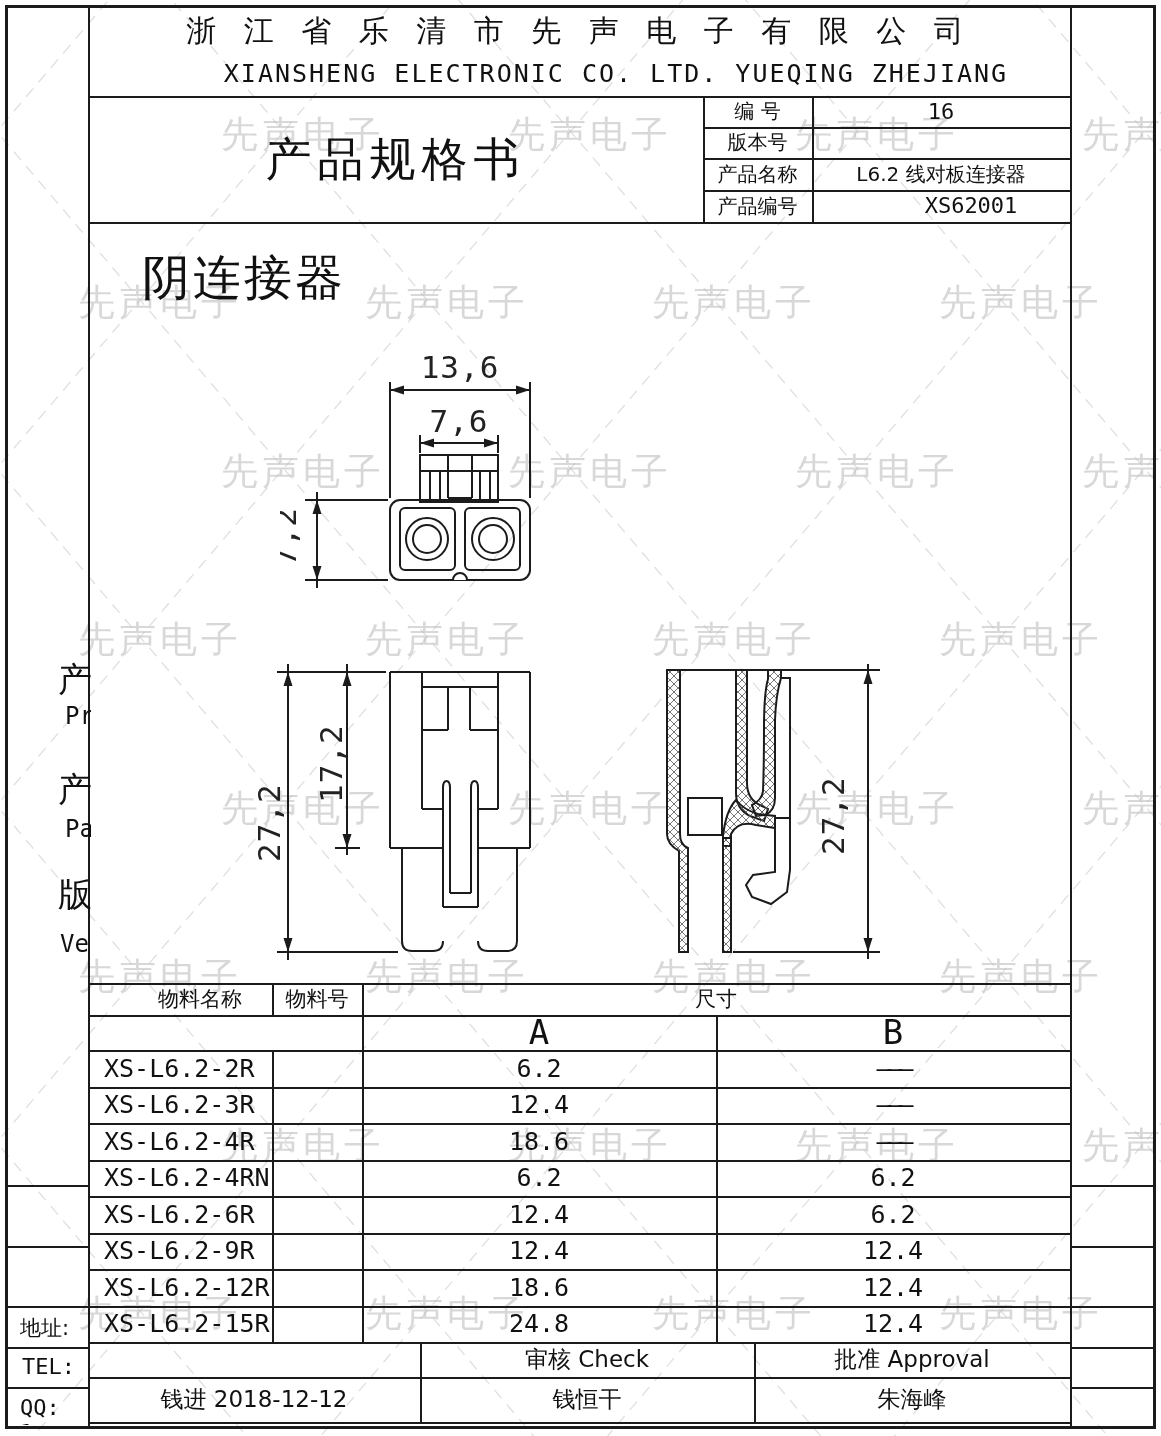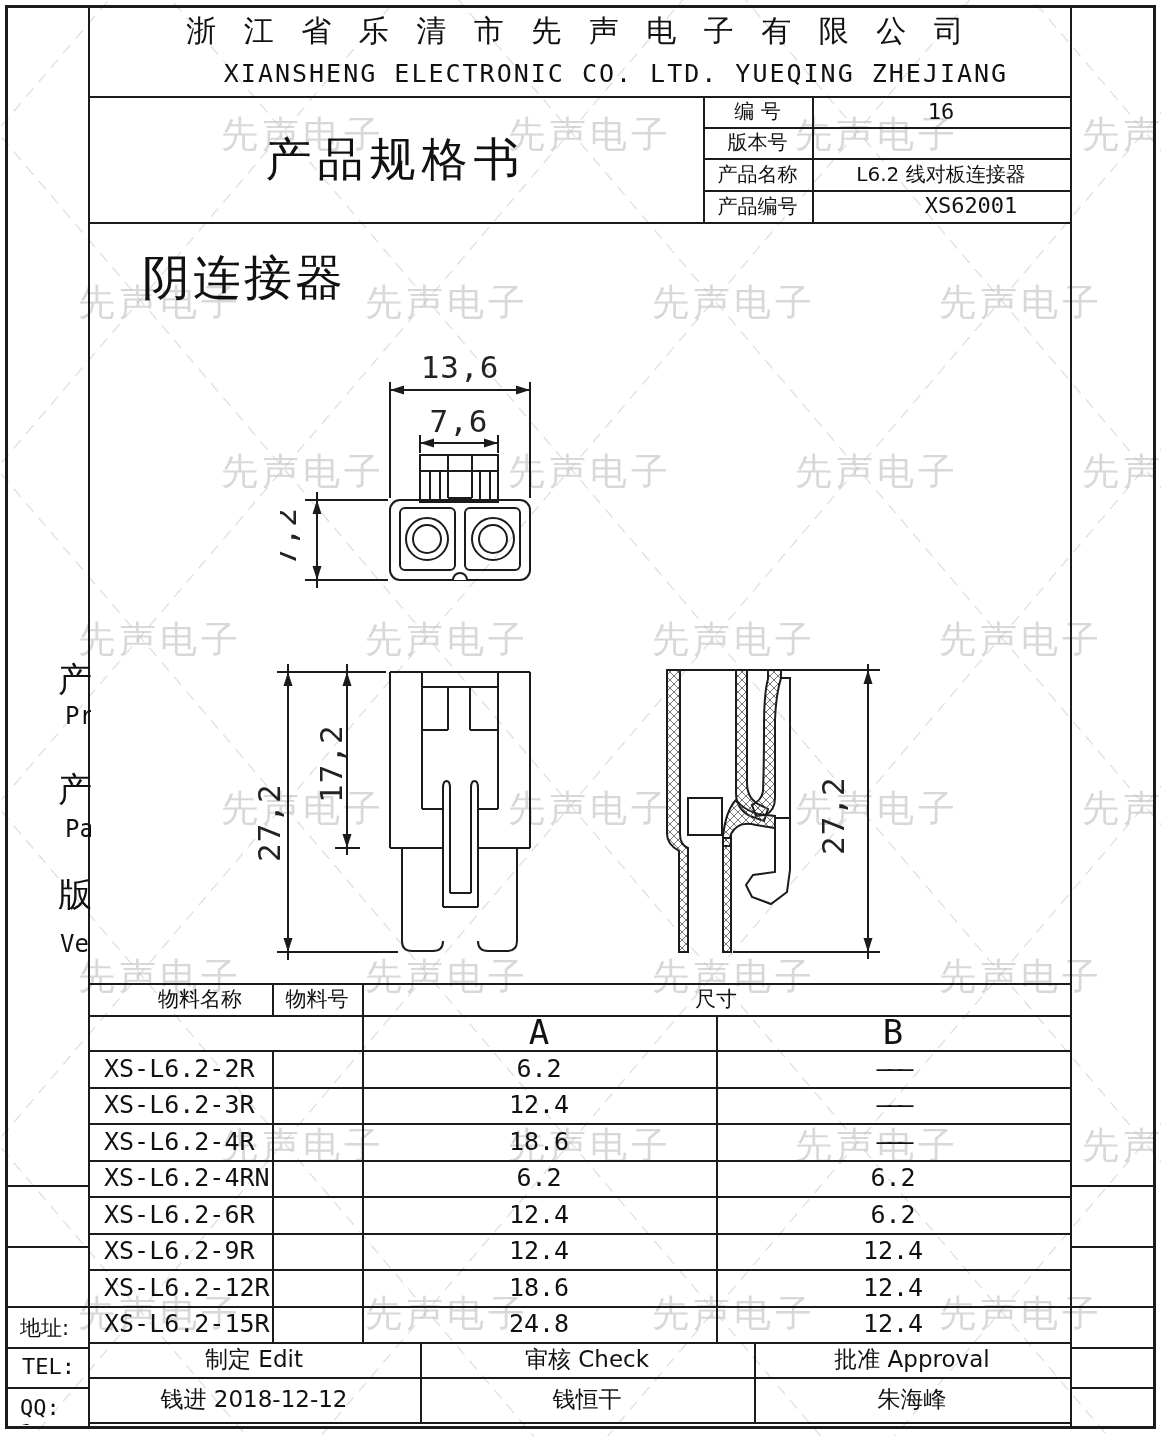--- a/index.html
+++ b/index.html
@@ -272,21 +272,20 @@
   <div class="t mono" style="left:104px;top:1269px;width:168px;height:37px;line-height:37px;font-size:25px;">XS-L6.2-12R</div>
   <div class="t mono center" style="left:272px;top:1269px;width:90px;height:37px;line-height:37px;font-size:25px;"></div>
   <div class="t mono center" style="left:362px;top:1269px;width:354px;height:37px;line-height:37px;font-size:25px;">18.6</div>
   <div class="t mono center" style="left:716px;top:1269px;width:354px;height:37px;line-height:37px;font-size:25px;">12.4</div>
 
   <div class="t mono" style="left:104px;top:1306px;width:168px;height:36px;line-height:36px;font-size:25px;">XS-L6.2-15R</div>
   <div class="t mono center" style="left:272px;top:1306px;width:90px;height:36px;line-height:36px;font-size:25px;"></div>
   <div class="t mono center" style="left:362px;top:1306px;width:354px;height:36px;line-height:36px;font-size:25px;">24.8</div>
   <div class="t mono center" style="left:716px;top:1306px;width:354px;height:36px;line-height:36px;font-size:25px;">12.4</div>
 
-  <div class="t center" style="left:88px;top:1342px;width:332px;height:35px;line-height:35px;font-size:23px;">制定  Edit</div>
   <div class="t center" style="left:420px;top:1342px;width:334px;height:35px;line-height:35px;font-size:23px;">审核  Check</div>
   <div class="t center" style="left:754px;top:1342px;width:316px;height:35px;line-height:35px;font-size:23px;">批准  Approval</div>
   <div class="t center" style="left:88px;top:1377px;width:332px;height:45px;line-height:45px;font-size:23px;">钱进  2018-12-12</div>
   <div class="t center" style="left:420px;top:1377px;width:334px;height:45px;line-height:45px;font-size:23px;">钱恒干</div>
   <div class="t center" style="left:754px;top:1377px;width:316px;height:45px;line-height:45px;font-size:23px;">朱海峰</div>
 
   <div class="clipbox" style="left:8px;top:1308px;width:78px;height:38px;">
     <span style="position:absolute;left:12px;top:6px;font-size:21px;">地址:</span>
   </div>
   <div class="clipbox" style="left:8px;top:1349px;width:78px;height:36px;">

